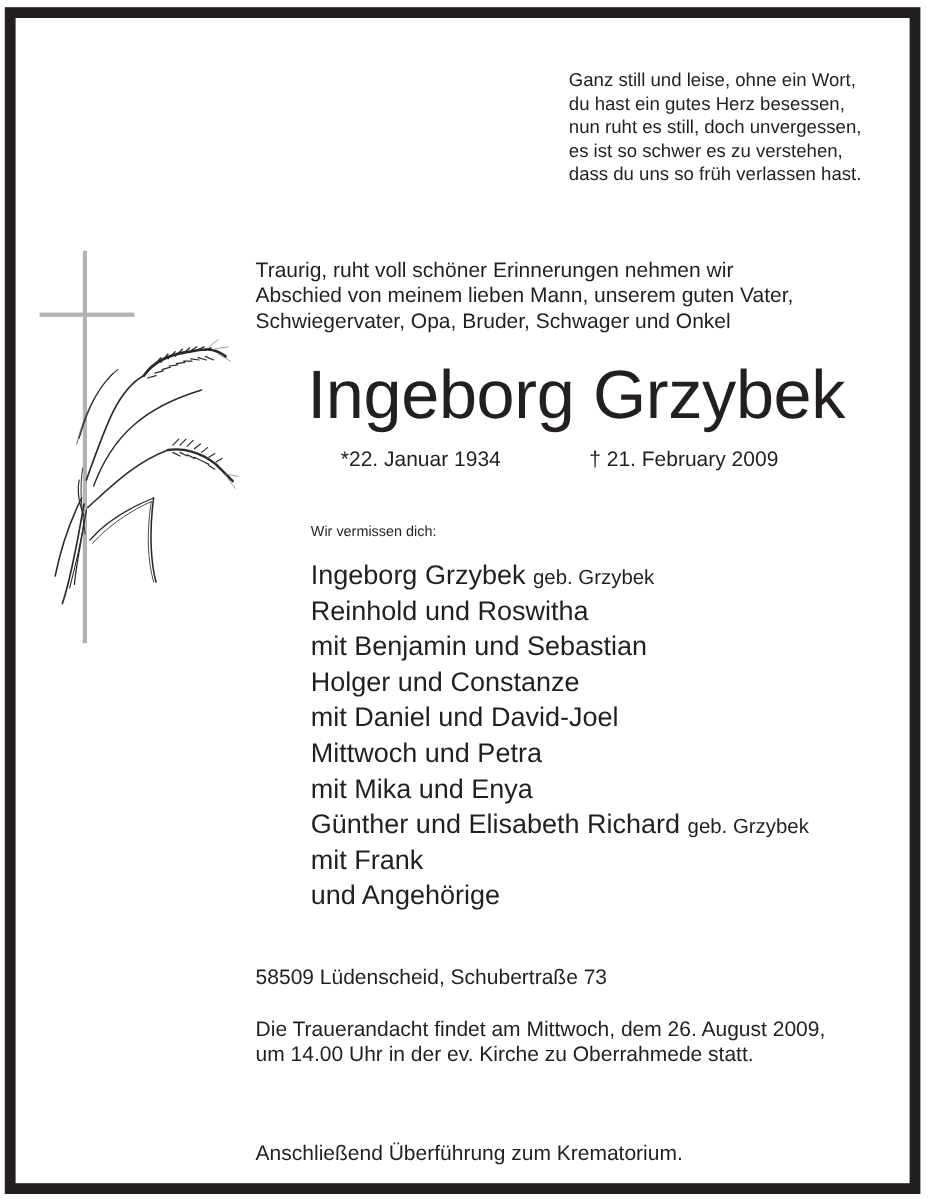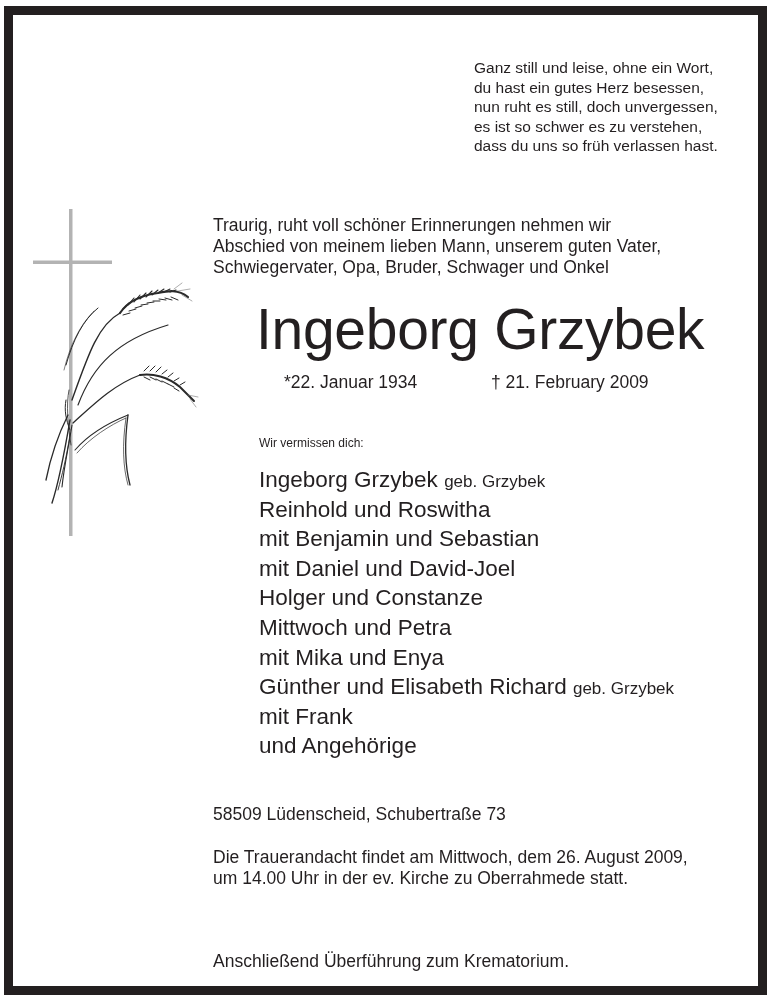--- a/index.html
+++ b/index.html
@@ -91,22 +91,22 @@
 
 <div class="abs dates born">*22. Januar 1934</div>
 <div class="abs dates died">† 21. February 2009</div>
 
 <div class="abs miss">Wir vermissen dich:</div>
 
 <div class="abs family">
   <div class="row"><span>Ingeborg Grzybek</span> <span class="note">geb. Grzybek</span></div>
   <div class="row"><span>Reinhold und Roswitha</span></div>
   <div class="row"><span>mit Benjamin und Sebastian</span></div>
+  <div class="row"><span>Holger und Constanze</span></div>
   <div class="row"><span>mit Daniel und David-Joel</span></div>
-  <div class="row"><span>Holger und Constanze</span></div>
   <div class="row"><span>Mittwoch und Petra</span></div>
   <div class="row"><span>mit Mika und Enya</span></div>
   <div class="row"><span>Günther und Elisabeth Richard</span> <span class="note">geb. Grzybek</span></div>
   <div class="row"><span>mit Frank</span></div>
   <div class="row"><span>und Angehörige</span></div>
 </div>
 
 <div class="abs addr">58509 Lüdenscheid, Schubertraße 73</div>
 
 <div class="abs event">

